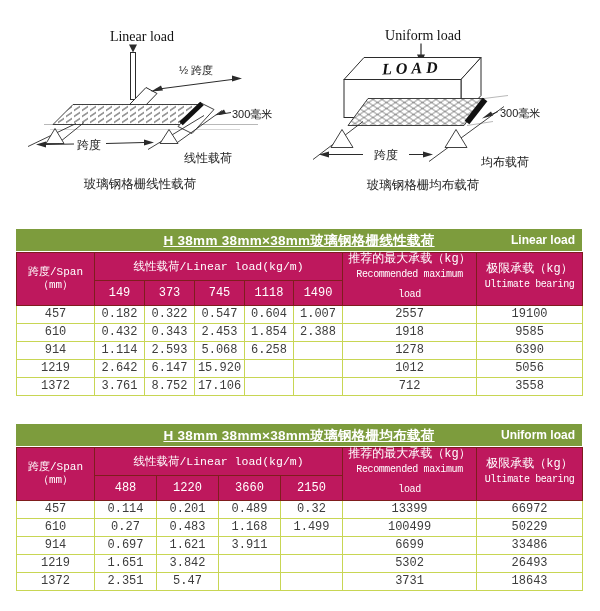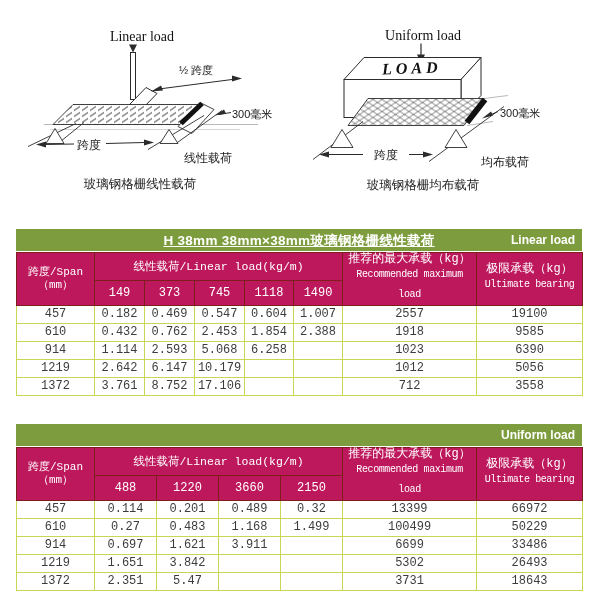--- a/index.html
+++ b/index.html
@@ -194,52 +194,52 @@
           <th class="sub">373</th>
           <th class="sub">745</th>
           <th class="sub">1118</th>
           <th class="sub">1490</th>
         </tr>
       </thead>
       <tbody>
         <tr>
           <td>457</td>
           <td>0.182</td>
-          <td>0.469</td>
+          <td>0.322</td>
           <td>0.547</td>
           <td>0.604</td>
           <td>1.007</td>
           <td>2557</td>
           <td>19100</td>
         </tr>
         <tr>
           <td>610</td>
           <td>0.432</td>
-          <td>0.762</td>
+          <td>0.343</td>
           <td>2.453</td>
           <td>1.854</td>
           <td>2.388</td>
           <td>1918</td>
           <td>9585</td>
         </tr>
         <tr>
           <td>914</td>
           <td>1.114</td>
           <td>2.593</td>
           <td>5.068</td>
           <td>6.258</td>
           <td></td>
-          <td>1023</td>
+          <td>1278</td>
           <td>6390</td>
         </tr>
         <tr>
           <td>1219</td>
           <td>2.642</td>
           <td>6.147</td>
-          <td>10.179</td>
+          <td>15.920</td>
           <td></td>
           <td></td>
           <td>1012</td>
           <td>5056</td>
         </tr>
         <tr>
           <td>1372</td>
           <td>3.761</td>
           <td>8.752</td>
           <td>17.106</td>
@@ -247,20 +247,21 @@
           <td></td>
           <td>712</td>
           <td>3558</td>
         </tr>
       </tbody>
     </table>
   </div>
 
   <div class="spec-table" id="table2">
     <div class="title-bar">
+      <span class="title-center">H 38mm  38mm×38mm玻璃钢格栅均布载荷</span>
       <span class="title-right">Uniform load</span>
     </div>
     <table class="grid">
       <colgroup>
         <col style="width:78px">
           <col style="width:62px">
           <col style="width:62px">
         <col style="width:62px">
           <col style="width:62px">
           <col style="width:134px">

